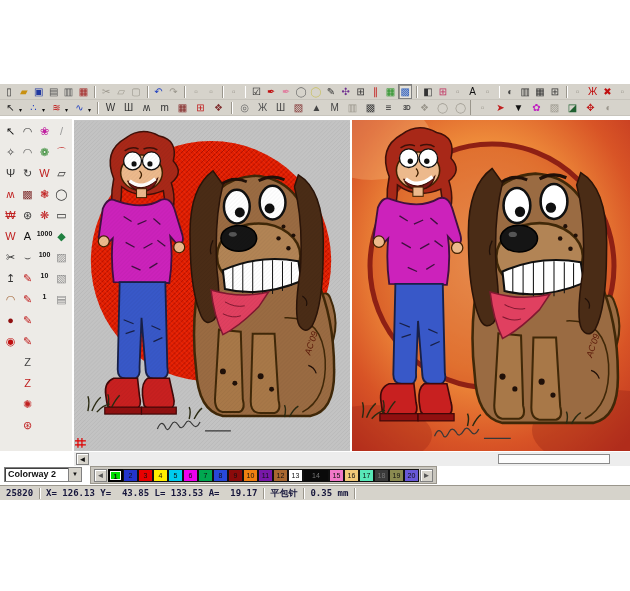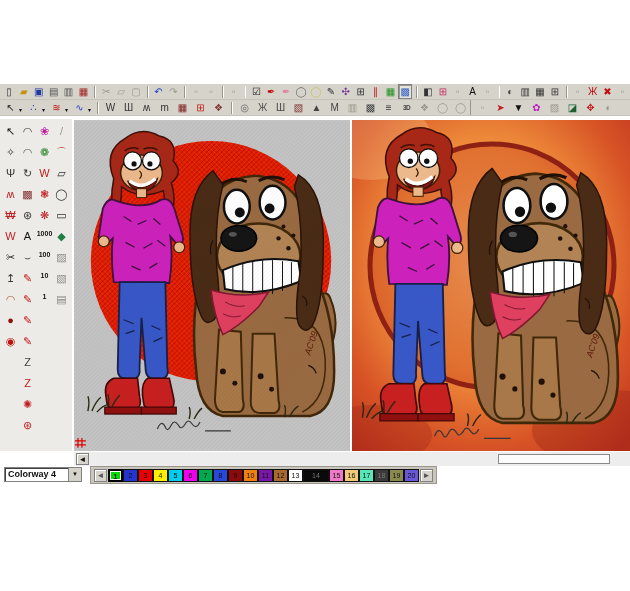--- a/index.html
+++ b/index.html
@@ -358,21 +358,21 @@
     </div>
   </div>
 
   <div class="hscroll">
     <div class="hs-left">◄</div>
     <div class="hs-track"></div>
   </div>
 
   <div class="palrow">
     <div class="colorway">
-      <span class="cwtext">Colorway 4</span>
+      <span class="cwtext">Colorway 2</span>
       <span class="cwbtn">▼</span>
     </div>
     <div class="palbar">
       <span class="palarrow">◄</span>
       <span id="swatches" style="display:flex;">
           <span class="swatch sel" style="background: rgb(0, 220, 0);">1</span>
           <span class="swatch" style="background: rgb(36, 52, 204);">2</span>
           <span class="swatch" style="background: rgb(232, 0, 0);">3</span>
           <span class="swatch" style="background: rgb(255, 238, 0);">4</span>
           <span class="swatch" style="background: rgb(0, 204, 238);">5</span>
@@ -389,14 +389,20 @@
           <span class="swatch" style="background: rgb(240, 200, 120);">16</span>
           <span class="swatch" style="background: rgb(88, 232, 184);">17</span>
           <span class="swatch" style="background: rgb(58, 58, 58); color: rgb(119, 119, 119);">18</span>
           <span class="swatch" style="background: rgb(138, 138, 80);">19</span>
           <span class="swatch" style="background: rgb(104, 88, 216);">20</span>
         </span>
       <span class="palarrow">►</span>
     </div>
   </div>
 
+  <div class="statusbar">
+    <span class="stsec">25820</span>
+    <span class="stsec">X= 126.13 Y=  43.85 L= 133.53 A=  19.17</span>
+    <span class="stsec">平包针</span>
+    <span class="stsec">0.35 mm</span>
+  </div>
 
 </div>
 
 </body></html>

